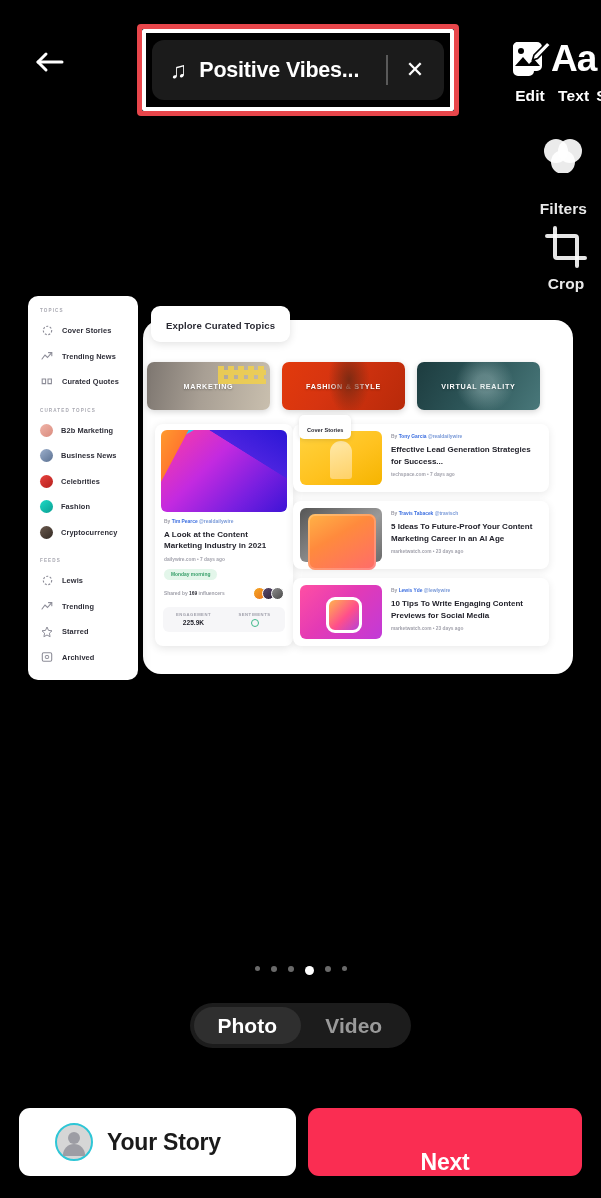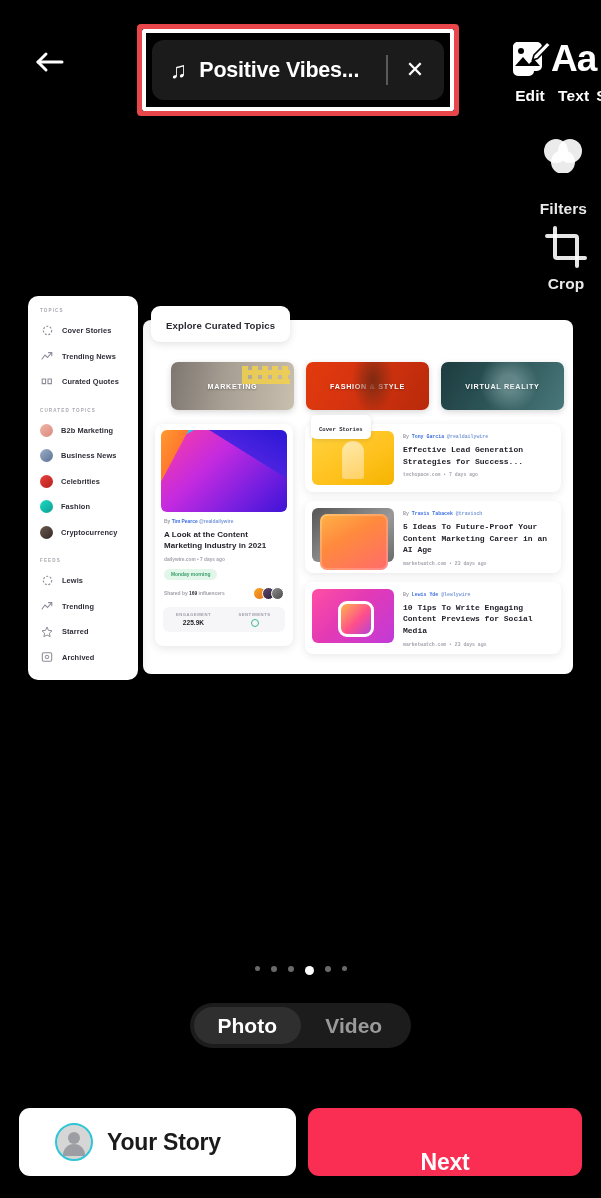--- a/index.html
+++ b/index.html
@@ -38,42 +38,42 @@
     letter-spacing:0.1px; }
   .tool-aa { font-size:37px; font-weight:700; line-height:40px; letter-spacing:-1px; }
   .tool.dim { position:absolute; right:0; }
   .tool-filters { top:96px;gap:17px; }
   .tool-crop { top:188px; }
   .tool.dim .tool-label { color:#e9e9e9; }
 
   
   .shot { position:absolute; left:0; top:296px; width:601px; height:386px; }
   .shot-main { position:absolute; left:143px; top:24px; width:430px; height:354px;
-    background:#fff; border-radius:8px; box-shadow:0 3px 14px rgba(0,0,0,.18); }
+    background:#fff; border-radius:18px; box-shadow:0 3px 14px rgba(0,0,0,.18); }
   .shot-side { position:absolute; left:28px; top:0; width:110px; height:384px;
     background:#fff; border-radius:10px; box-shadow:0 3px 14px rgba(0,0,0,.2);
     padding:12px 0 0 0; overflow:hidden; }
 
   .sb-group { font-size:4.6px; letter-spacing:1.1px; color:#a9a9b2; font-weight:700;
     padding:0 0 5px 12px; text-transform:uppercase; }
   .sb-group.sp { padding-top:13px; }
   .sb-item { display:flex; align-items:center; height:25.5px; padding:0 0 0 12px;
     cursor:pointer; }
   .sb-ic { width:14px; height:14px; margin-right:8px; flex:0 0 14px;
     display:flex; align-items:center; justify-content:center; }
   .sb-ic svg { display:block; }
   .sb-av { width:13px; height:13px; border-radius:50%; margin-right:8px; flex:0 0 13px; }
   .sb-tx { font-size:7.4px; color:#2e2e38; font-weight:600; letter-spacing:.1px; }
 
   
   .tab-chip { position:absolute; left:8px; top:-14px; background:#fff; border-radius:9px;
     padding:9px 15px; box-shadow:0 2px 9px rgba(0,0,0,.12); cursor:pointer; }
   .tab-chip span { font-size:9.6px; color:#2a2a33; font-weight:600; letter-spacing:.1px; }
 
-  .topic-row { position:absolute; left:28px; top:42px; display:flex; gap:12px; }
+  .topic-row { position:absolute; left:4px; top:42px; display:flex; gap:12px; }
   .topic-card { width:123px; height:48px; border-radius:7px; position:relative;
     overflow:hidden; cursor:pointer; box-shadow:0 2px 6px rgba(0,0,0,.16); }
   .topic-card span { position:absolute; inset:0; display:flex; align-items:center;
     justify-content:center; color:#fff; font-size:7.2px; font-weight:700;
     letter-spacing:.7px; text-shadow:0 1px 2px rgba(0,0,0,.35); }
   .tc-mkt { background:linear-gradient(100deg,#7d7670 0%,#a89f94 45%,#c9bfae 100%); }
   .tc-mkt:after{ content:""; position:absolute; right:4px; top:4px; width:48px; height:18px;
     background:repeating-linear-gradient(90deg,#f2d14b 0 6px,transparent 6px 10px),
                repeating-linear-gradient(0deg,#f2d14b 0 5px,transparent 5px 9px);
     opacity:.85; }
@@ -111,21 +111,21 @@
   .feat-stats { display:flex; margin:7px 2px 0 2px; background:#f6f6f8; border-radius:6px;
     height:25px; }
   .stat { flex:1; display:flex; flex-direction:column; align-items:center;
     justify-content:center; }
   .stat-k { font-size:4.2px; color:#a0a0ab; letter-spacing:.5px; font-weight:700; }
   .stat-v { font-size:6.6px; color:#23232c; font-weight:700; margin-top:2px; }
   .stat-dot { width:8px; height:8px; border-radius:50%; border:1.2px solid #3fb98a;
     margin-top:2px; }
 
   
-  .list { position:absolute; left:162px; top:104px; width:256px;font-family:Liberation Mono, monospace; }
+  .list { position:absolute; left:150px; top:104px; width:256px; }
   .cover-chip { position:absolute; left:6px; top:-9px; background:#fff; border-radius:5px;
     padding:3px 8px; box-shadow:0 1px 5px rgba(0,0,0,.12); z-index:2; }
   .cover-chip span { font-size:5.6px; color:#2a2a33; font-weight:700; }
   .lrow { display:flex; background:#fff; border-radius:8px; padding:7px;
     box-shadow:0 2px 9px rgba(0,0,0,.09); margin-bottom:9px; cursor:pointer; }
   .lrow-img { width:82px; height:54px; border-radius:6px; flex:0 0 82px; }
   .li1 { background:linear-gradient(150deg,#ffd33f 0%,#ffc21f 55%,#f5b400 100%); position:relative; }
   .li1:after{ content:""; position:absolute; left:30px; top:10px; width:22px; height:38px;
     background:linear-gradient(160deg,#ffe9a8,#ffd166); border-radius:11px 11px 3px 3px; }
   .li2 { background:linear-gradient(140deg,#555 0%,#777 30%,#999 60%,#6b6b6b 100%); position:relative; }

